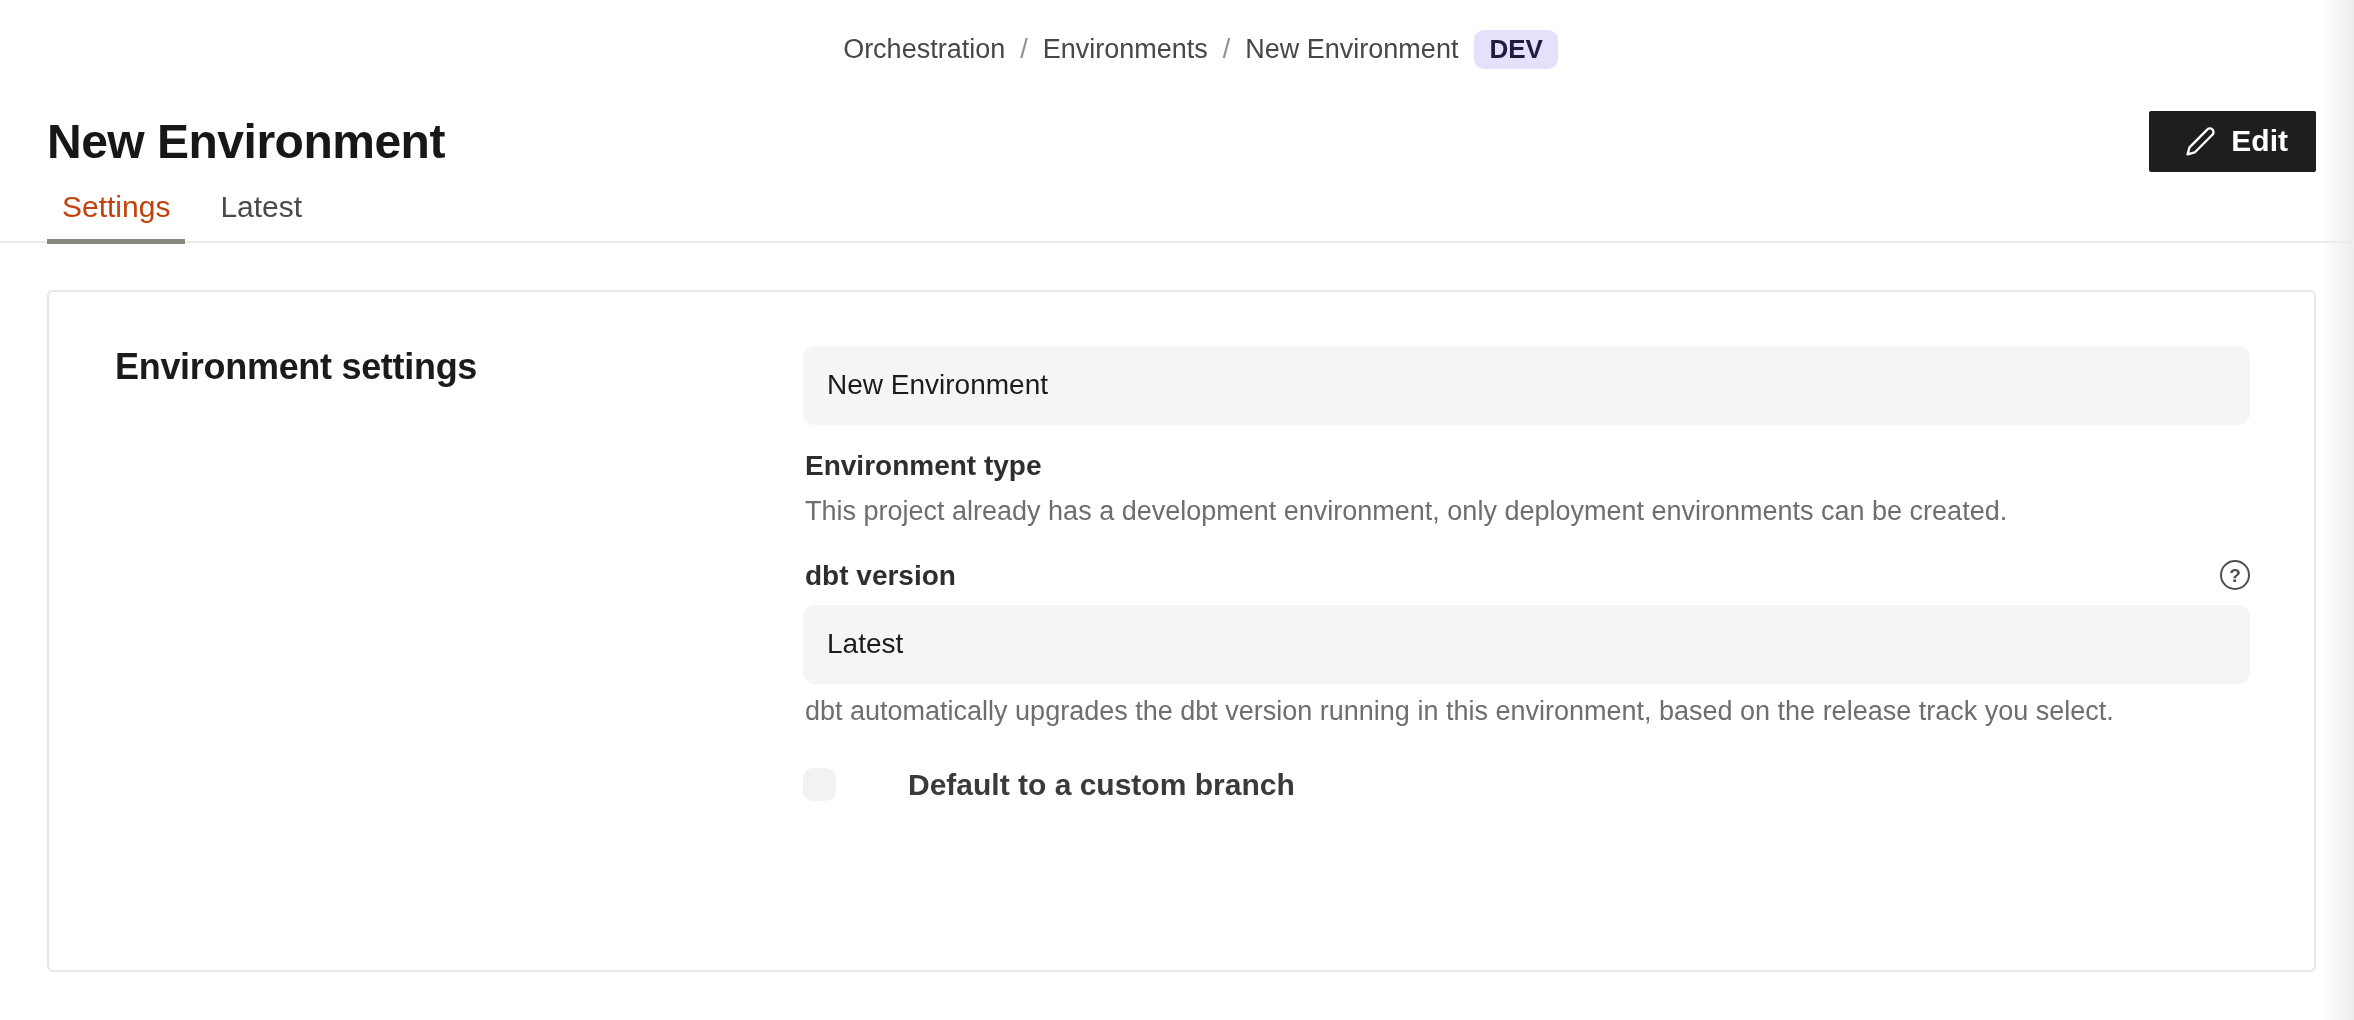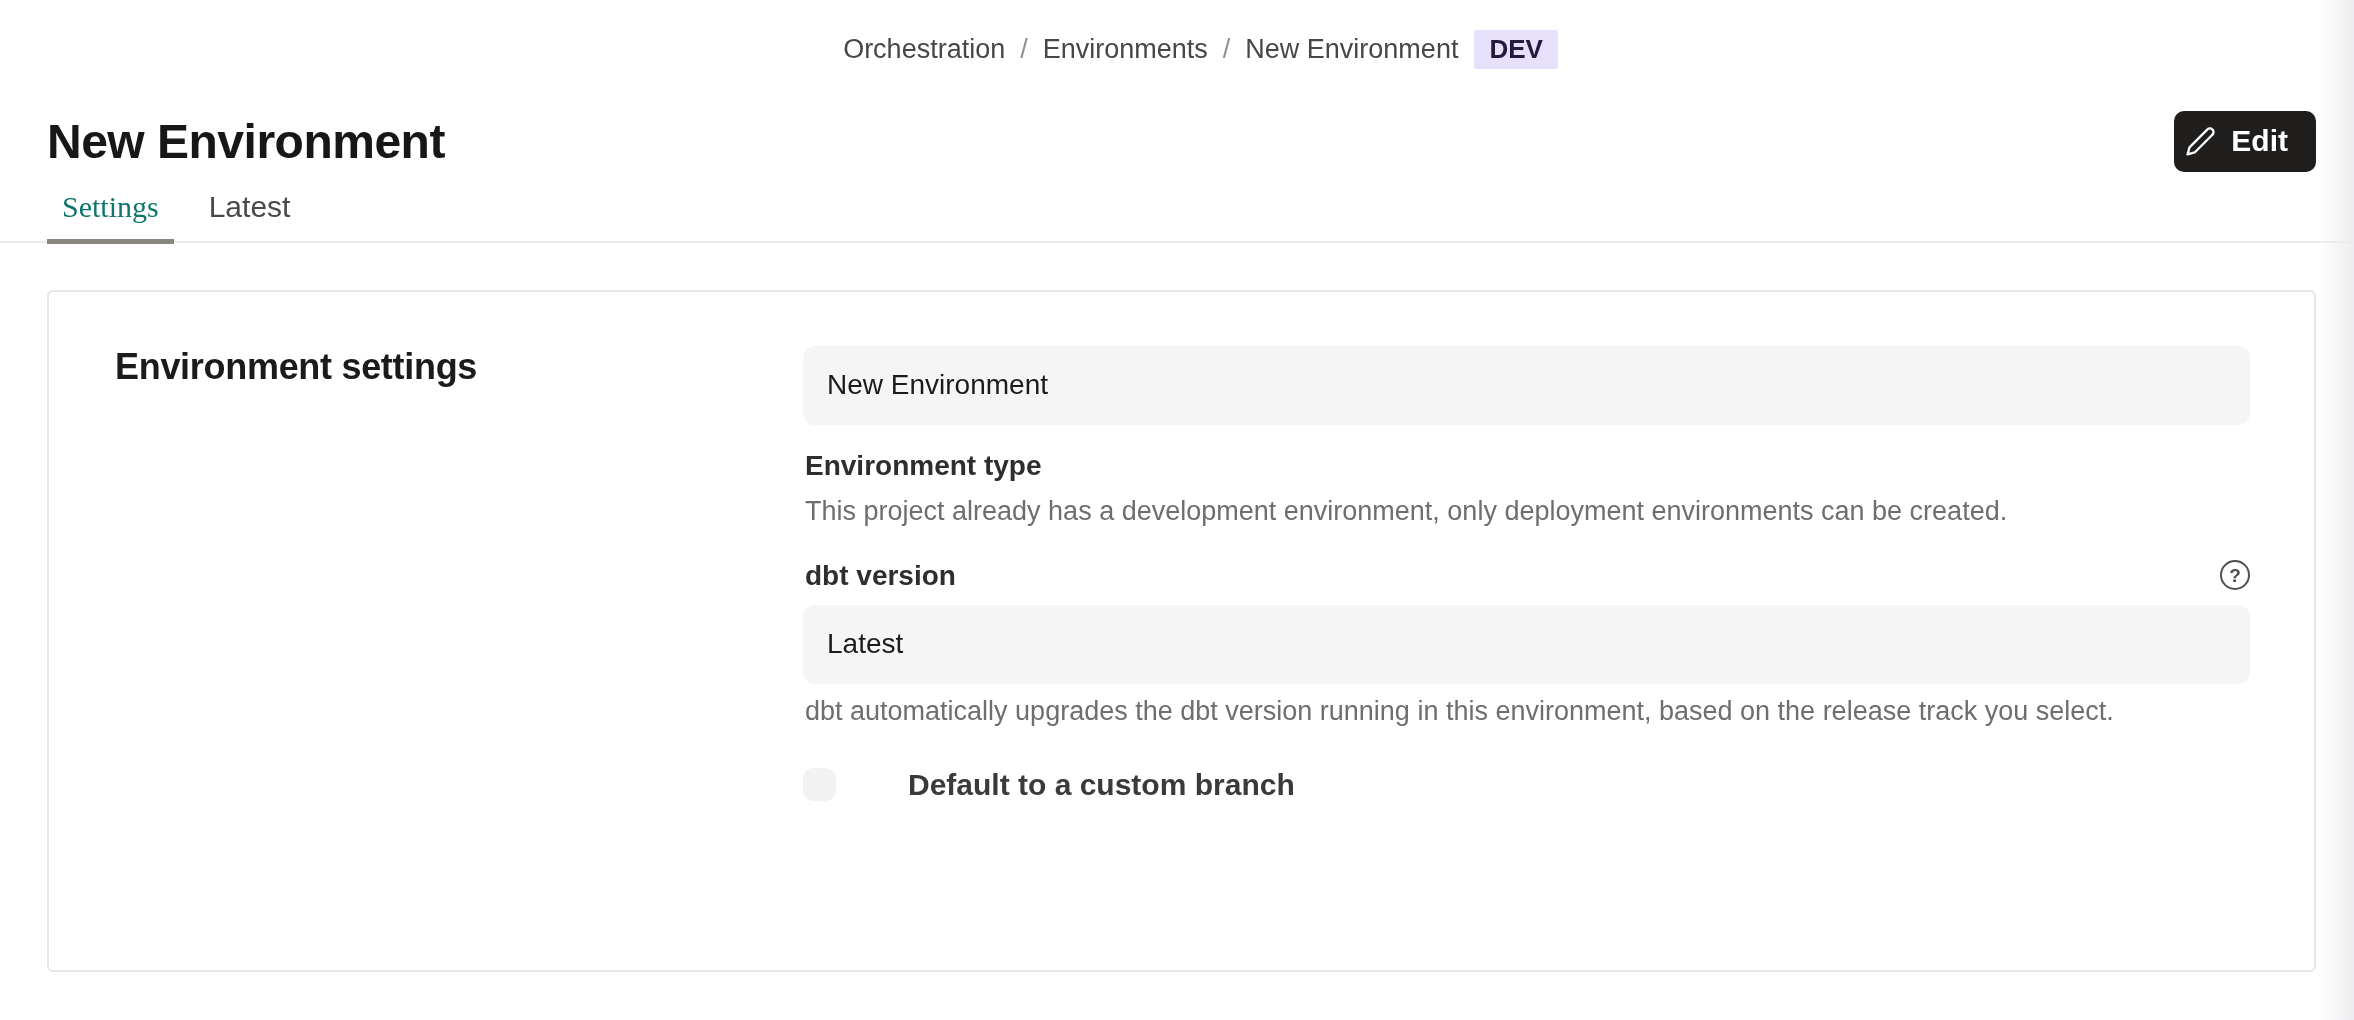--- a/index.html
+++ b/index.html
@@ -26,39 +26,39 @@
     display: flex; align-items: center;
     font-size: 27px; color: #474747; justify-content: center;
   }
   .breadcrumb .crumb { cursor: pointer; }
   .breadcrumb .sep { color: #8f8f8f; margin: 0 15px; }
   .badge {
     margin-left: 16px;
     background: #e6e0fa; color: #221a3f;
     font-size: 26px; font-weight: 700;
     padding: 6px 15px 7px;
-    border-radius: 3px;
+    border-radius: 10px;
     line-height: 1;
   }
 
   
   .header-row {
     margin-top: 42px;
     padding-right: 38px;
     display: flex; align-items: center; justify-content: space-between;
   }
   h1.page-title {
     font-size: 48px; font-weight: 700; letter-spacing: -0.5px;
     color: #171717;
   }
   .edit-btn {
     display: flex; align-items: center; gap: 15px;
     background: #201e1d; color: #ffffff;
-    border: none; border-radius: 10px;
-    padding: 13px 28px 14px 11px;
+    border: none; border-radius: 2px;
+    padding: 13px 28px 14px 36px;
     font-size: 30px; font-weight: 600;
     font-family: inherit;
     cursor: pointer;
   }
   .edit-btn svg { width: 31px; height: 31px; display: block; }
 
   
   .tabbar {
     margin-top: 18px;
     margin-left: -47px; padding-left: 47px;
@@ -66,23 +66,22 @@
     display: flex; gap: 20px;
     border-bottom: 2px solid #ebebeb;
   }
   .tab {
     font-size: 30px; padding: 0 15px 15px;
     border-bottom: 5px solid transparent;
     margin-bottom: -3.5px;
     color: #4a4a4a; cursor: pointer;
   }
   .tab.active {
-    color: #0f766e; font-weight: 500;
+    color: #c2410c; font-weight: 500;
     border-bottom-color: #8a8680;
-    font-family: Liberation Serif, serif;
   }
 
   
   .card {
     margin-top: 47px; margin-right: 38px;
     border: 2px solid #e7e7e7; border-radius: 6px;
     height: 682px;
     display: flex;
     padding: 54px 64px 0 66px;
   }

